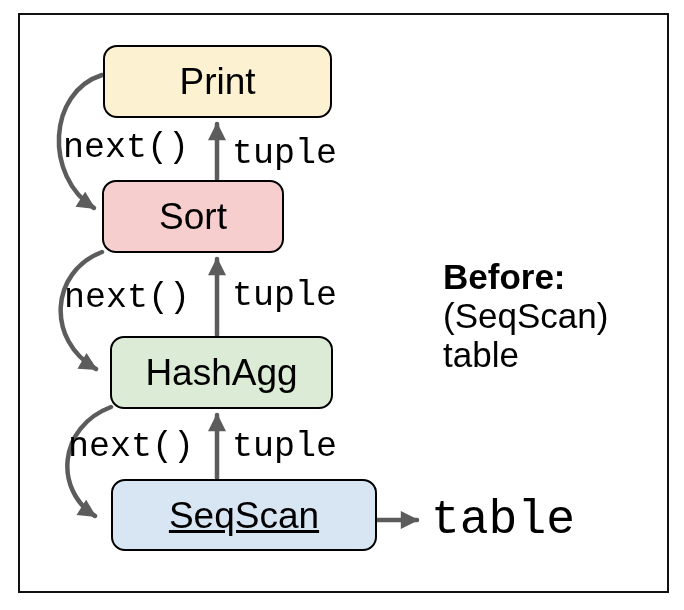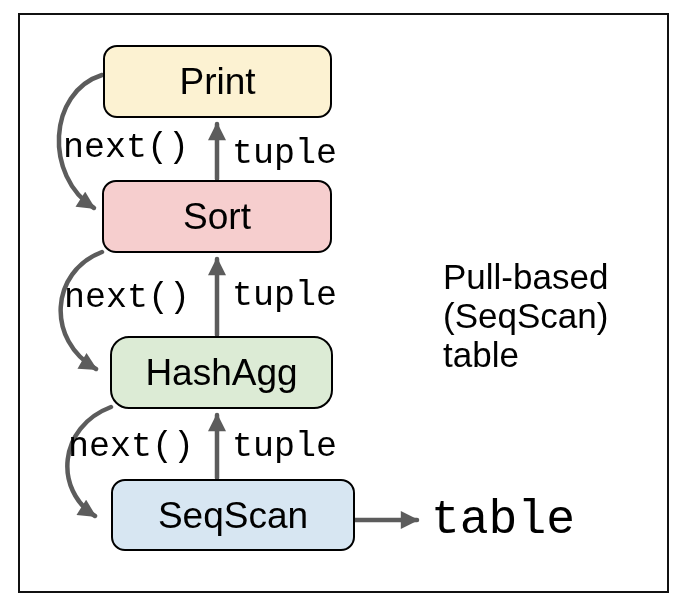--- a/index.html
+++ b/index.html
@@ -28,23 +28,23 @@
     background:transparent;
   }
   .arrows{position:absolute;left:0;top:0;width:684px;height:610px;pointer-events:none;}
   .arrows path.curve,.arrows line{stroke:var(--arrow);stroke-width:4.5;fill:none;stroke-linecap:round;}
   .node{
     position:absolute;display:flex;align-items:center;justify-content:center;
     border:2.5px solid #000000;border-radius:14px;
     font-size:37px;line-height:1;white-space:nowrap;
   }
   .node-print{left:103px;top:45px;width:229px;height:73px;background:var(--node_print);}
-  .node-sort{left:102px;top:180px;width:230px;height:73px;background:var(--node_sort);}
-  .node-hashagg{left:110px;top:336px;width:223px;height:73px;background:var(--node_hashagg);border-radius:19px;}
-  .node-seqscan{left:111px;top:479px;width:244px;height:72px;background:var(--node_seqscan);}
+  .node-sort{left:102px;top:180px;width:182px;height:73px;background:var(--node_sort);}
+  .node-hashagg{left:110px;top:336px;width:223px;height:73px;background:var(--node_hashagg);}
+  .node-seqscan{left:111px;top:479px;width:266px;height:72px;background:var(--node_seqscan);text-decoration:underline;}
   .lbl{position:absolute;font-size:35px;line-height:40px;white-space:nowrap;font-family:Liberation Mono, monospace;}
   .lbl-next1{left:63px;top:128px;}
   .lbl-next2{left:64px;top:278px;}
   .lbl-next3{left:68px;top:427px;}
   .lbl-tuple1{left:232px;top:134px;}
   .lbl-tuple2{left:232px;top:276px;}
   .lbl-tuple3{left:232px;top:427px;}
   .lbl-table{left:431px;top:500px;font-size:48px;}
   .caption{position:absolute;left:443px;top:257px;font-size:35px;line-height:39px;}
   .caption .cap-title{font-weight:bold;}
@@ -91,18 +91,18 @@
   <div class="lbl lbl-next2">next()</div>
   <div class="lbl lbl-next3">next()</div>
 
   <div class="lbl lbl-tuple1">tuple</div>
   <div class="lbl lbl-tuple2">tuple</div>
   <div class="lbl lbl-tuple3">tuple</div>
 
   <div class="lbl lbl-table">table</div>
 
   <div class="caption">
-    <div>Pull-based</div>
+    <div class="cap-title">Before:</div>
     <div>(SeqScan)</div>
     <div>table</div>
   </div>
 
 </div>
 
 </body></html>

